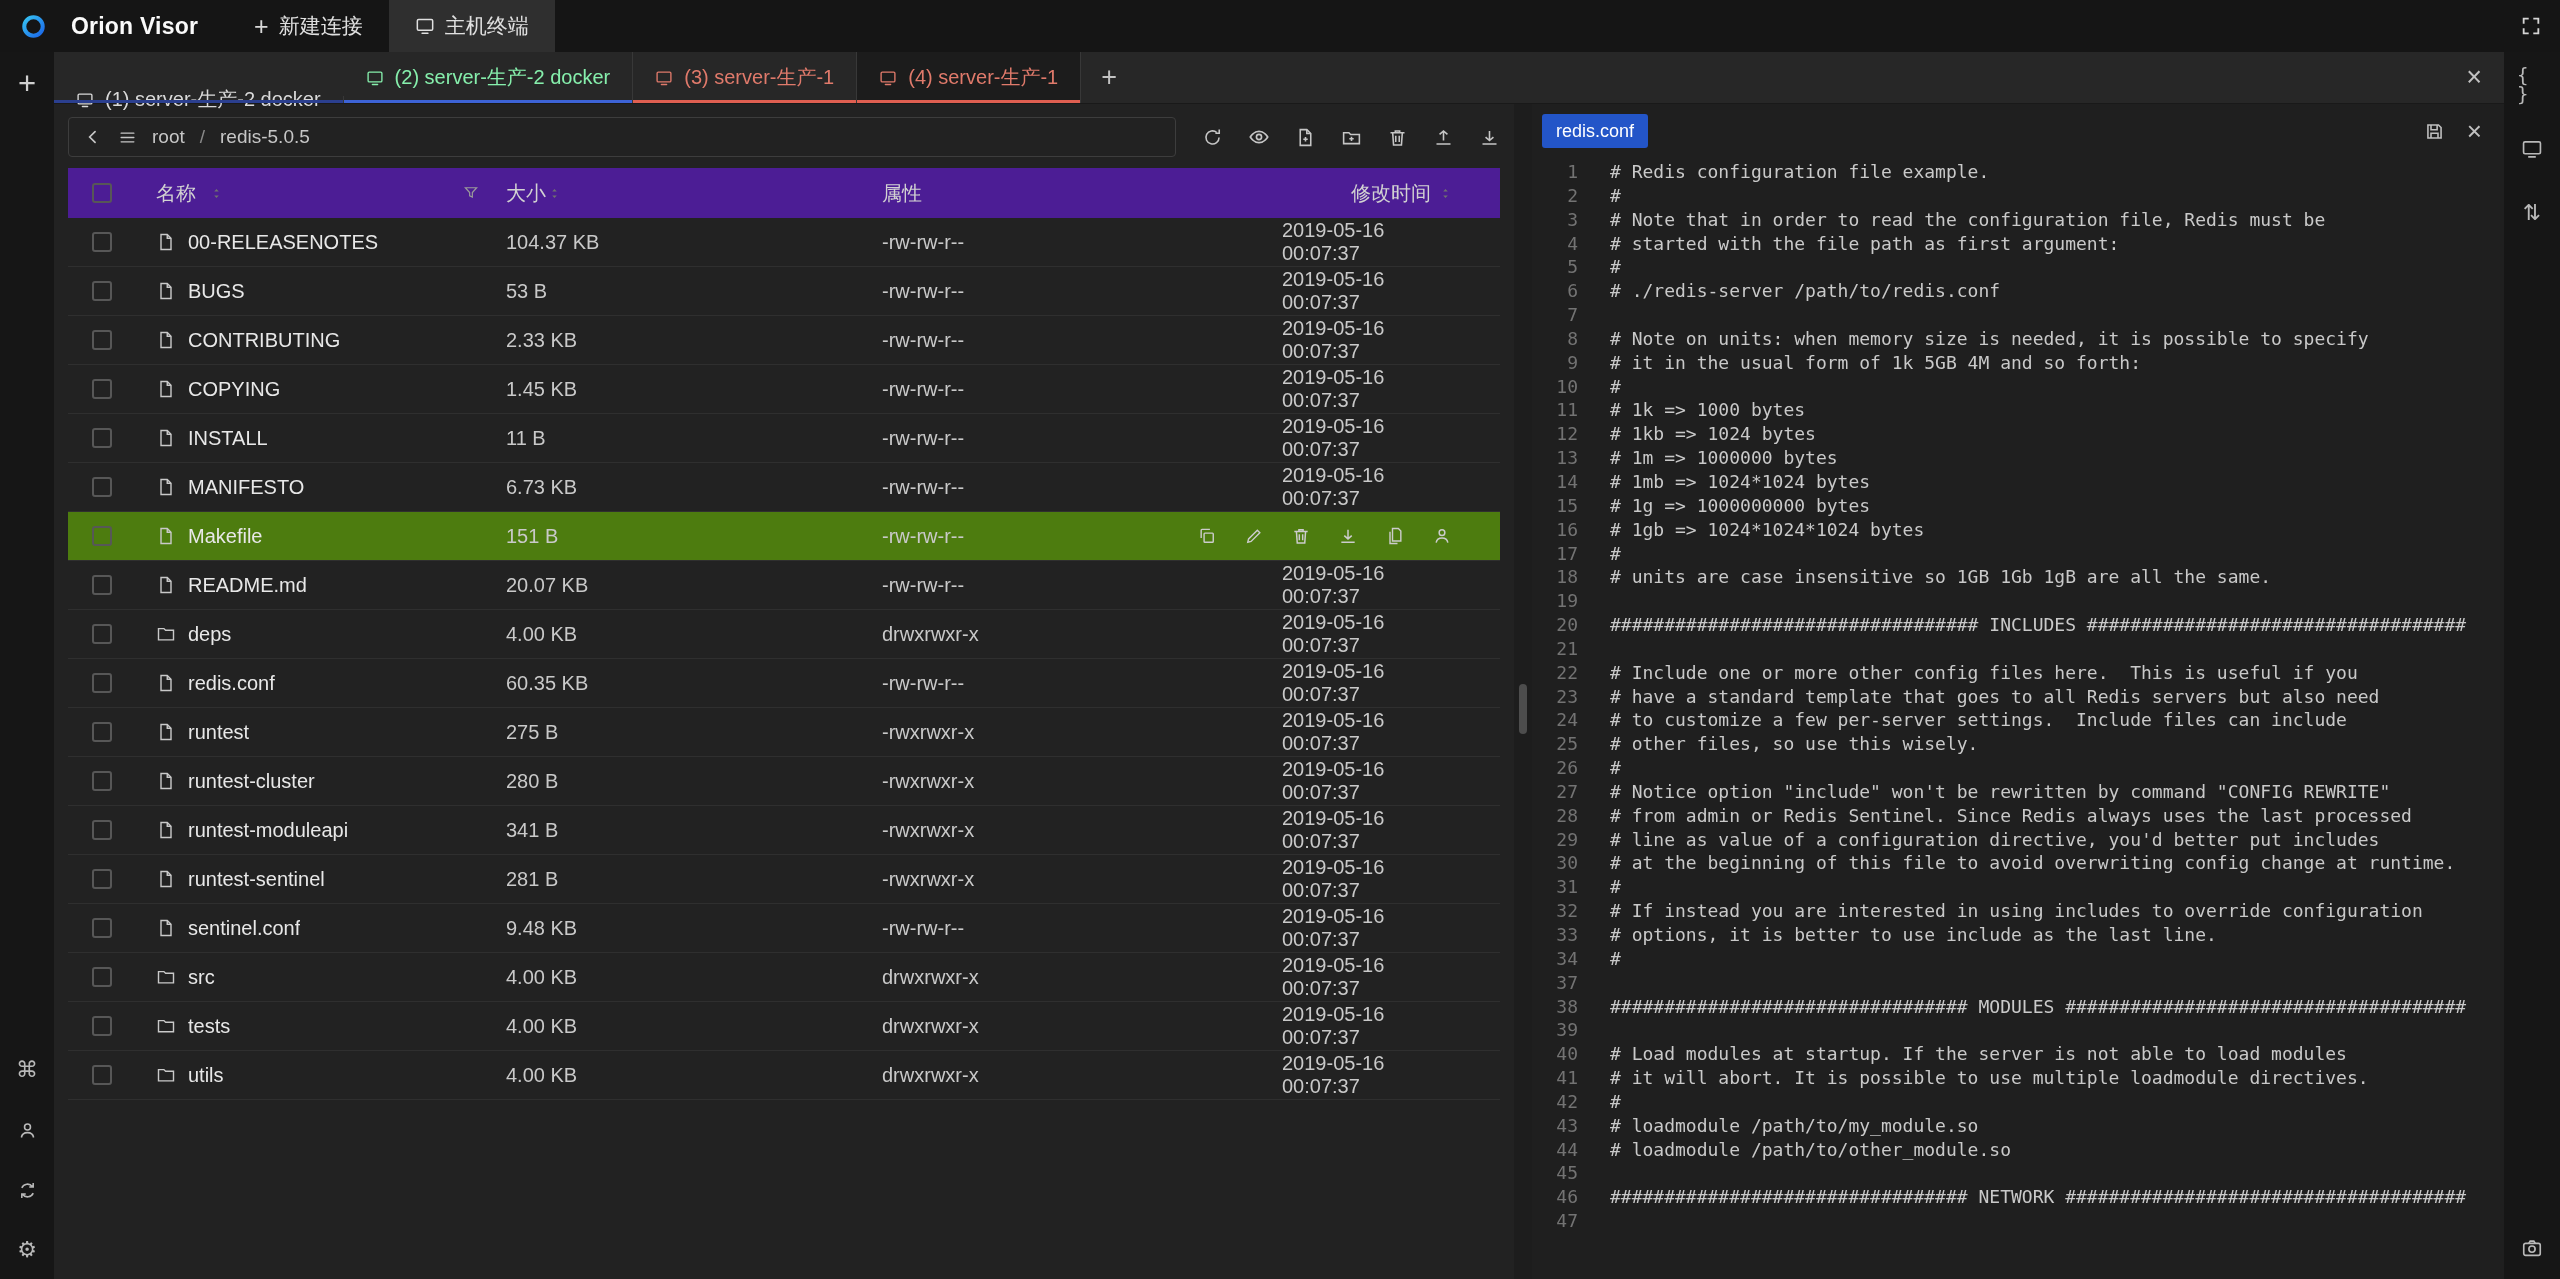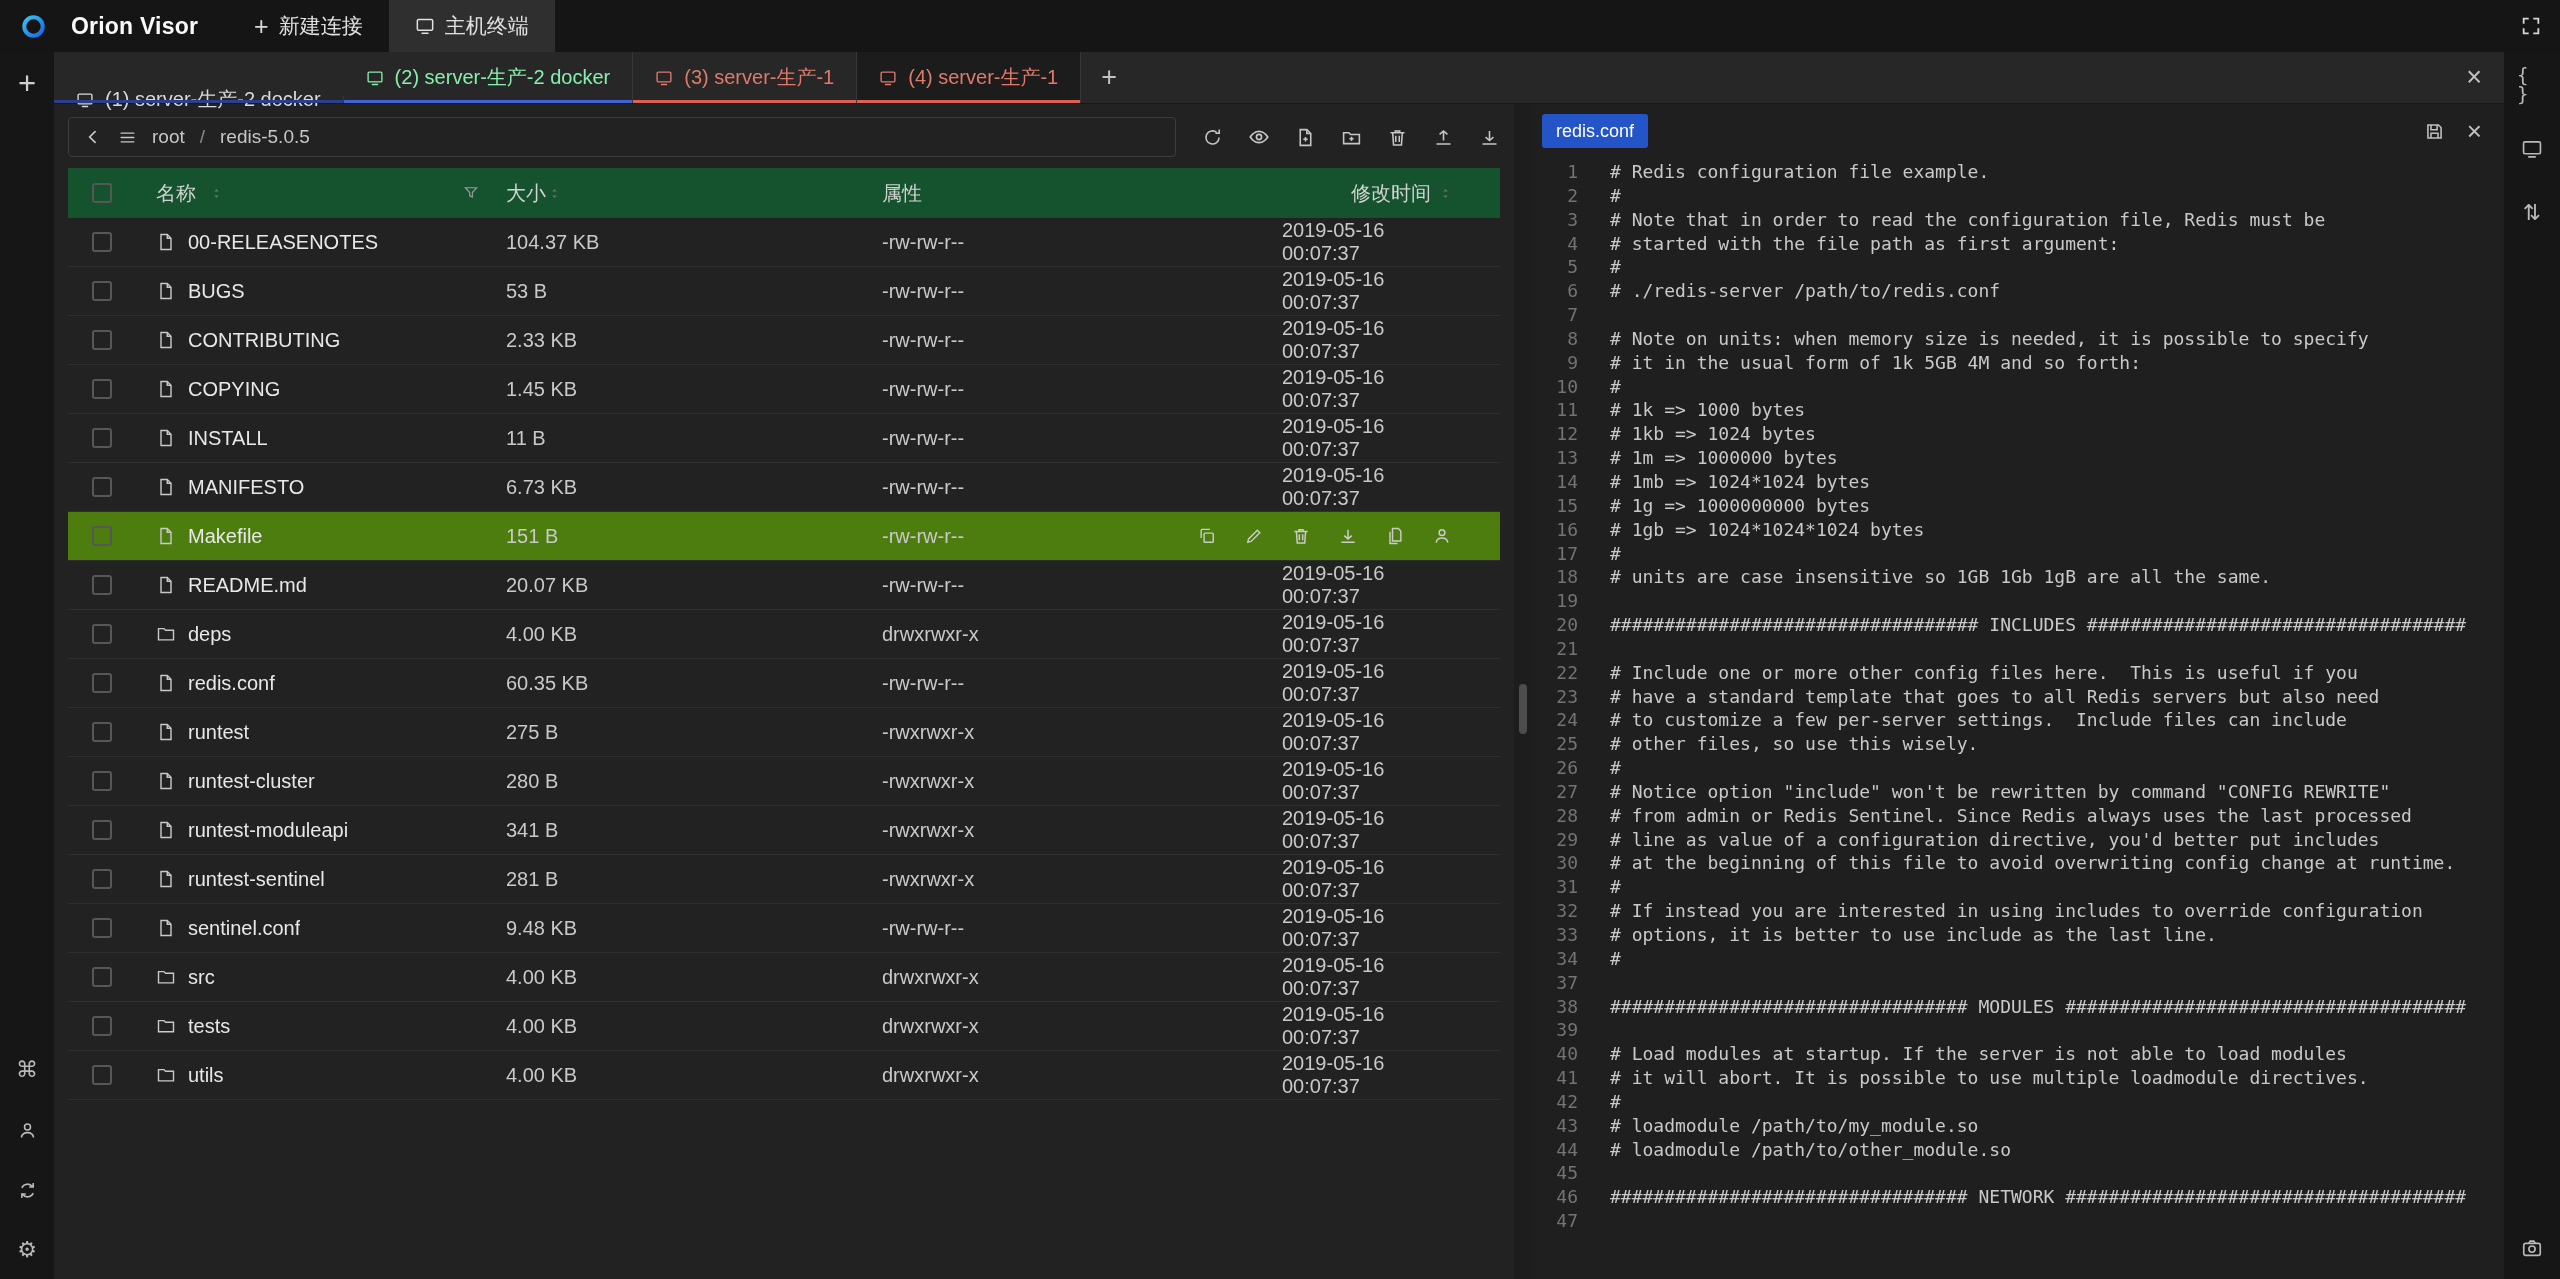--- a/index.html
+++ b/index.html
@@ -51,21 +51,21 @@
   .crumb-box { flex:1; height:40px; border:1px solid #3d3d3d; border-radius:4px; display:flex; align-items:center; gap:15px; padding:0 14px; color:#c6c6c6; font-size:19px; }
   .crumb { cursor:pointer; }
   .crumb-sep { color:#8a8a8a; }
   .toolbar-actions { display:flex; align-items:center; gap:25px; }
   .tool-ic { display:flex; align-items:center; color:#c6c6c6; cursor:pointer; }
   .x-glyph { font-size:26px; line-height:1; }
 
   
   .file-table { flex:1; min-height:0; display:flex; flex-direction:column; }
   .thead, .file-row { display:grid; grid-template-columns:88px 350px 376px 400px 1fr; align-items:center; }
-  .thead { height:50px; flex:0 0 50px; background:#14532d; font-size:20px; color:#d2d2d2; }
+  .thead { height:50px; flex:0 0 50px; background:#4c1d95; font-size:20px; color:#d2d2d2; }
   .cell { display:flex; align-items:center; min-width:0; }
   .c-check { padding-left:24px; }
   .c-name { gap:12px; padding-right:18px; }
   .thead .c-name .funnel { margin-left:auto; margin-right:8px; }
   .c-time { justify-content:flex-end; padding-right:48px; gap:6px; }
   .checkbox { width:20px; height:20px; border:2px solid #575757; border-radius:3px; display:inline-block; background:transparent; cursor:pointer; }
   .tbody { overflow:hidden; }
   .file-row { height:49px; border-bottom:1px solid #2f2f2f; font-size:20px; color:#c9c9c9; cursor:default; }
   .file-row.hovered { background:#4d7c0f; }
   .fname { color:#e8e8e8; white-space:nowrap; overflow:hidden; text-overflow:ellipsis; }

